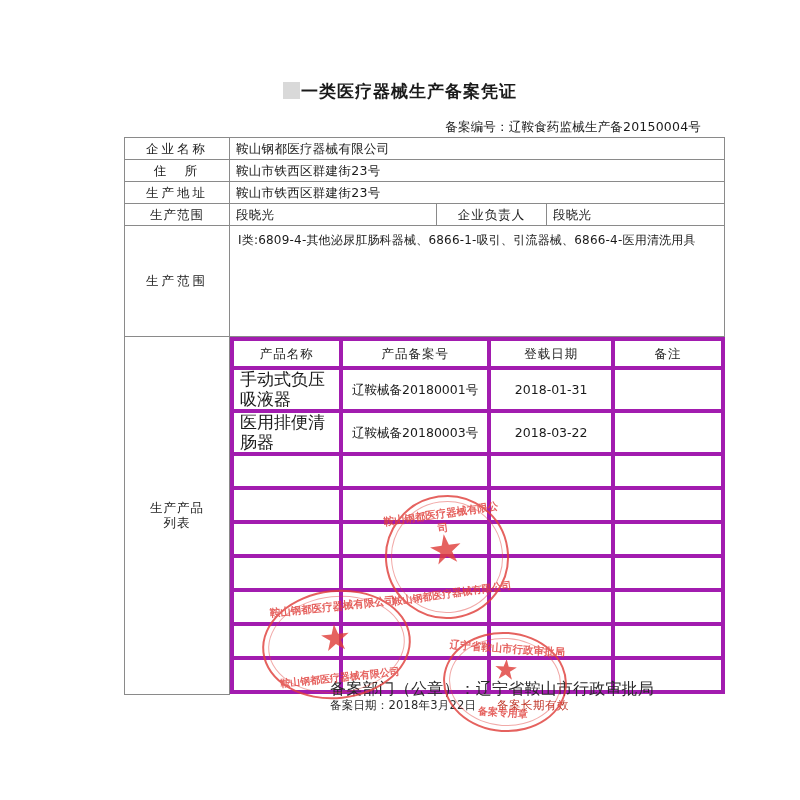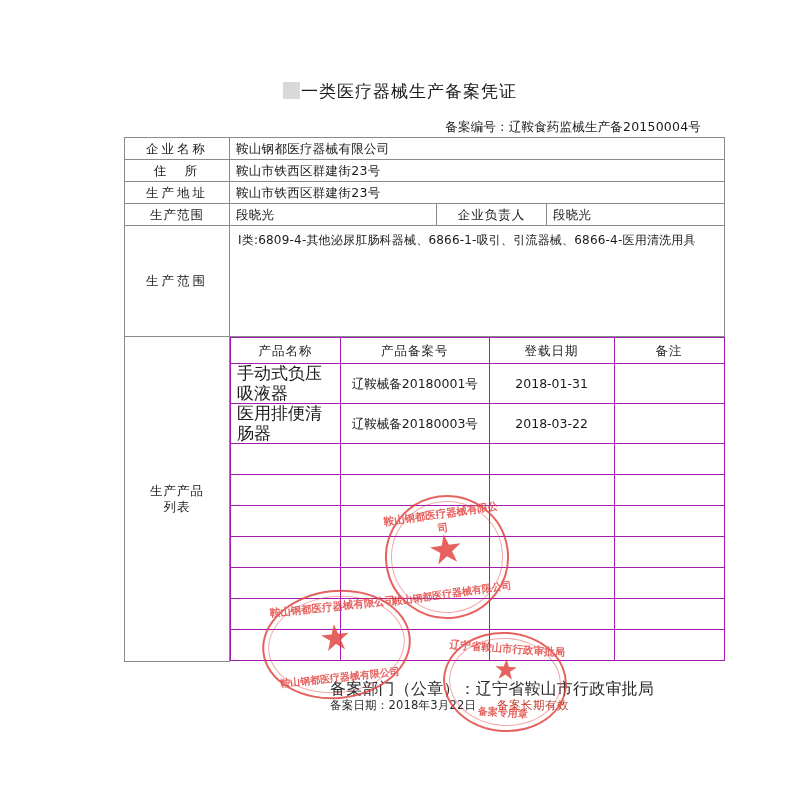--- a/index.html
+++ b/index.html
@@ -21,21 +21,21 @@
     width: 800px;
     height: 800px;
   }
   .doc-title {
     position: absolute;
     left: 0;
     top: 80px;
     width: 800px;
     text-align: center;
     font-size: 17px;
-    font-weight: normal;
+    font-weight: bold;
     letter-spacing: 1px;
   }
   .title-block {
     display: inline-block;
     width: 17px;
     height: 17px;
     background: #d9d9d9;
     vertical-align: -2px;
     margin-right: 1px;
   }
@@ -100,21 +100,21 @@
     vertical-align: middle;
   }
 
   
   table.inner {
     width: 100%;
     border-collapse: collapse;
     table-layout: fixed;
   }
   table.inner td {
-    border: 1px solid #a21caf;
+    border: 4px solid #a21caf;
     font-size: 12.5px;
     text-align: center;
     height: 30px;
     padding: 0 4px;
     vertical-align: middle;
   }
   table.inner td.hdr {
     height: 25px;
     letter-spacing: 1px;
   }

